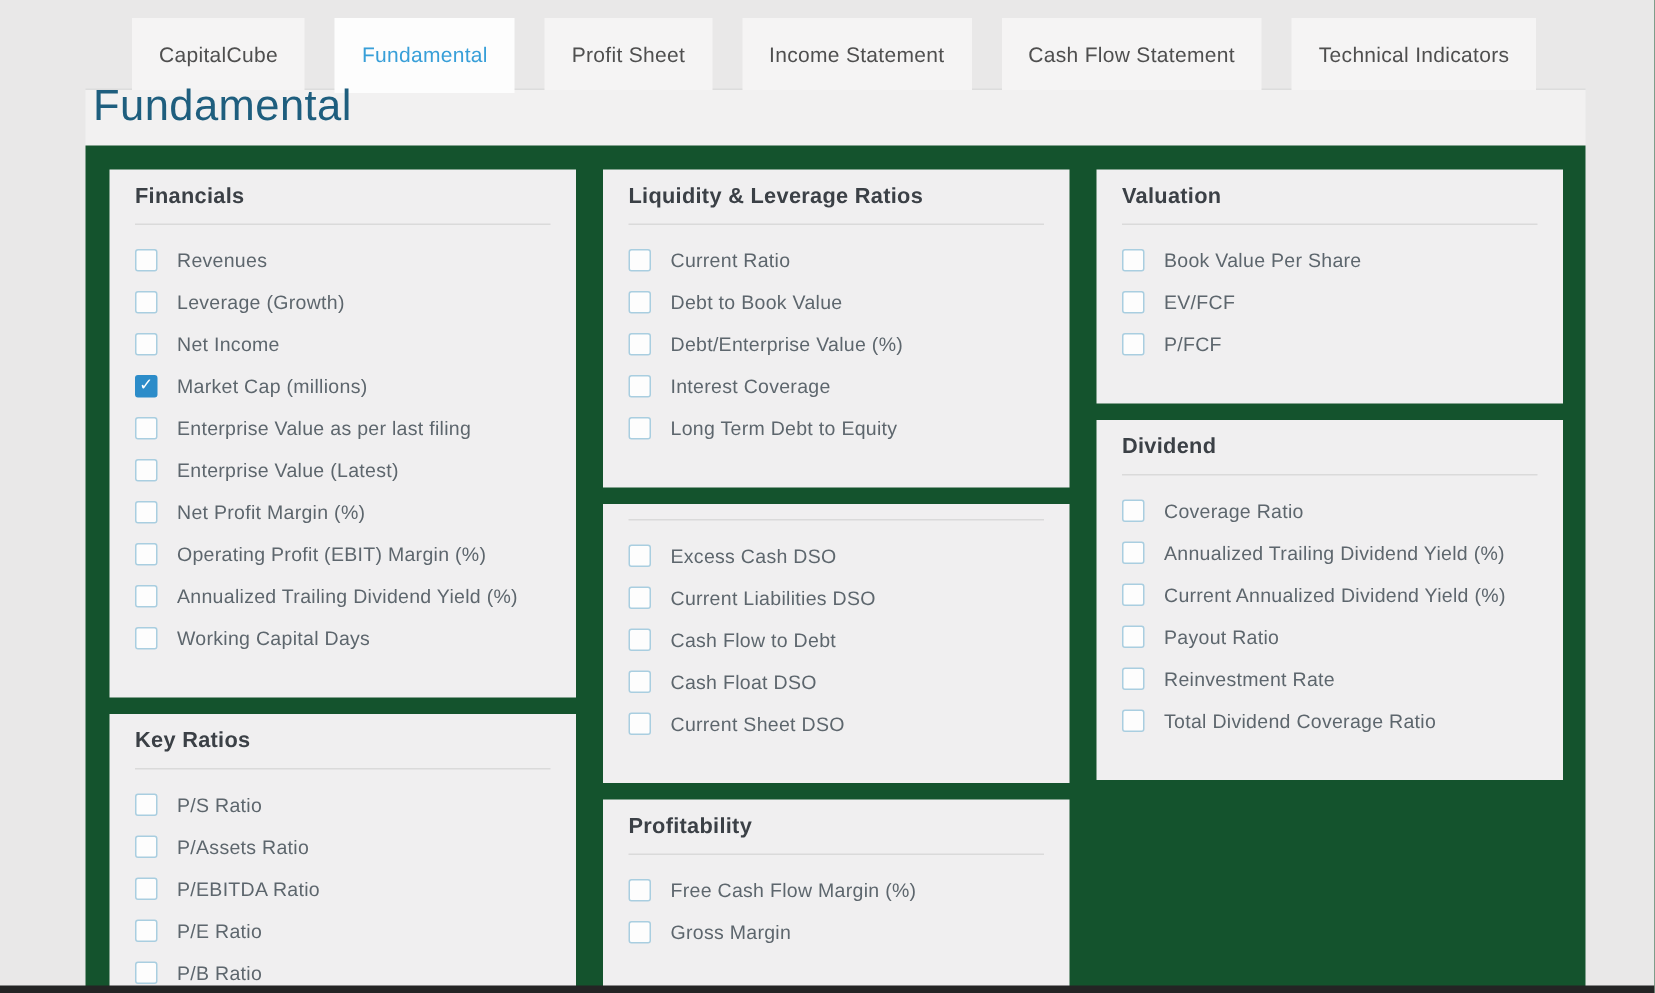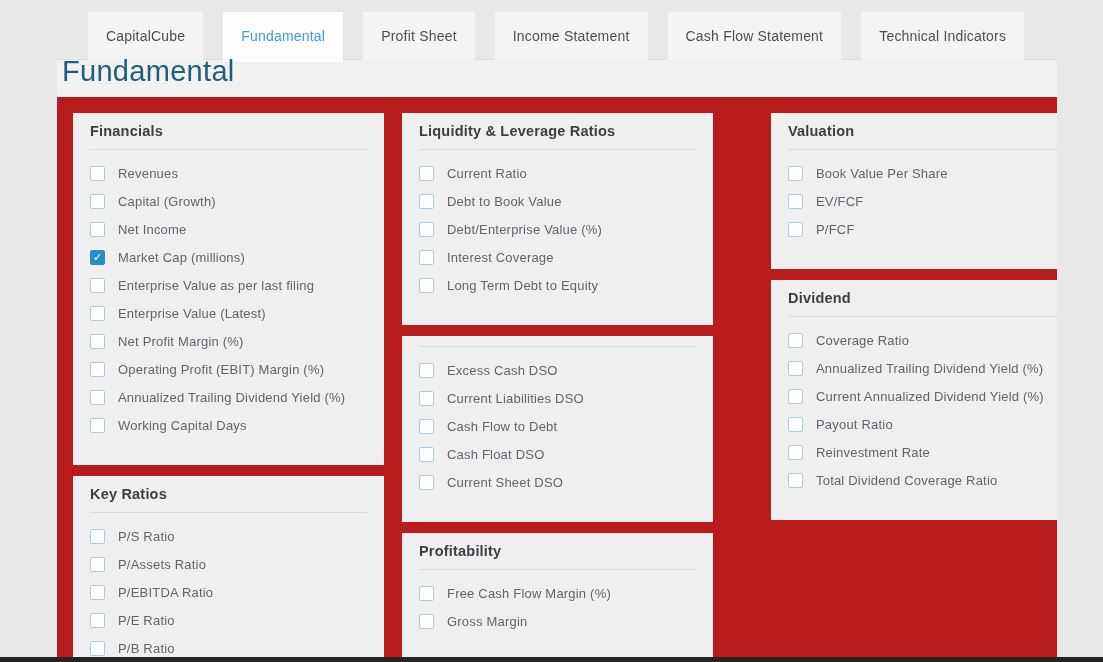--- a/index.html
+++ b/index.html
@@ -23,26 +23,26 @@
   }
   .tab.active { background:#fdfdfd; color:var(--active-tab-text); height:50px; }
   .heading-band { position:absolute; left:57px; top:60px; width:1000px; height:602px; background:#f2f1f1; }
   .page-title {
     position:absolute; left:62px; top:54px; z-index:2;
     font-size:29px; line-height:34px; font-weight:500;
     color:var(--heading); letter-spacing:0.3px;
   }
   .content-wrapper {
     position:absolute; left:57px; top:97px; width:1000px; height:565px;
-    background:#b91c1c; overflow:hidden;
+    background:#14532d; overflow:hidden;
   }
   .column { position:absolute; top:0; width:311px; display:flex; flex-direction:column; gap:11px; padding-top:16px; }
   .column-left { left:16px; }
   .column-middle { left:345px; }
-  .column-right { left:714px; }
+  .column-right { left:674px; }
   .panel { background:#f0eff0; width:311px; padding:10px 17px 32px; flex:0 0 auto; }
   .panel-title { font-size:14.5px; line-height:17px; font-weight:bold; color:#3b4046; letter-spacing:0.2px; margin-bottom:9px; }
   .panel-divider { border:none; border-top:1px solid #dadada; margin:0 0 16px 0; }
   .check-row { display:flex; align-items:flex-end; margin-bottom:13px; cursor:pointer; }
   .check-row:last-child { margin-bottom:0; }
   .checkbox {
     width:15px; height:15px; flex:0 0 auto;
     border:1px solid var(--checkbox-border); border-radius:2px;
     background:#fdfdfd; display:flex; align-items:center; justify-content:center;
   }
@@ -93,21 +93,21 @@
     <span class="checkbox">
       <span class="check-glyph"></span>
     </span>
     <span class="item-label">Revenues</span>
   </div>
 
   <div class="check-row">
     <span class="checkbox">
       <span class="check-glyph"></span>
     </span>
-    <span class="item-label">Capital (Growth)</span>
+    <span class="item-label">Leverage (Growth)</span>
   </div>
 
   <div class="check-row">
     <span class="checkbox">
       <span class="check-glyph"></span>
     </span>
     <span class="item-label">Net Income</span>
   </div>
 
   <div class="check-row">

